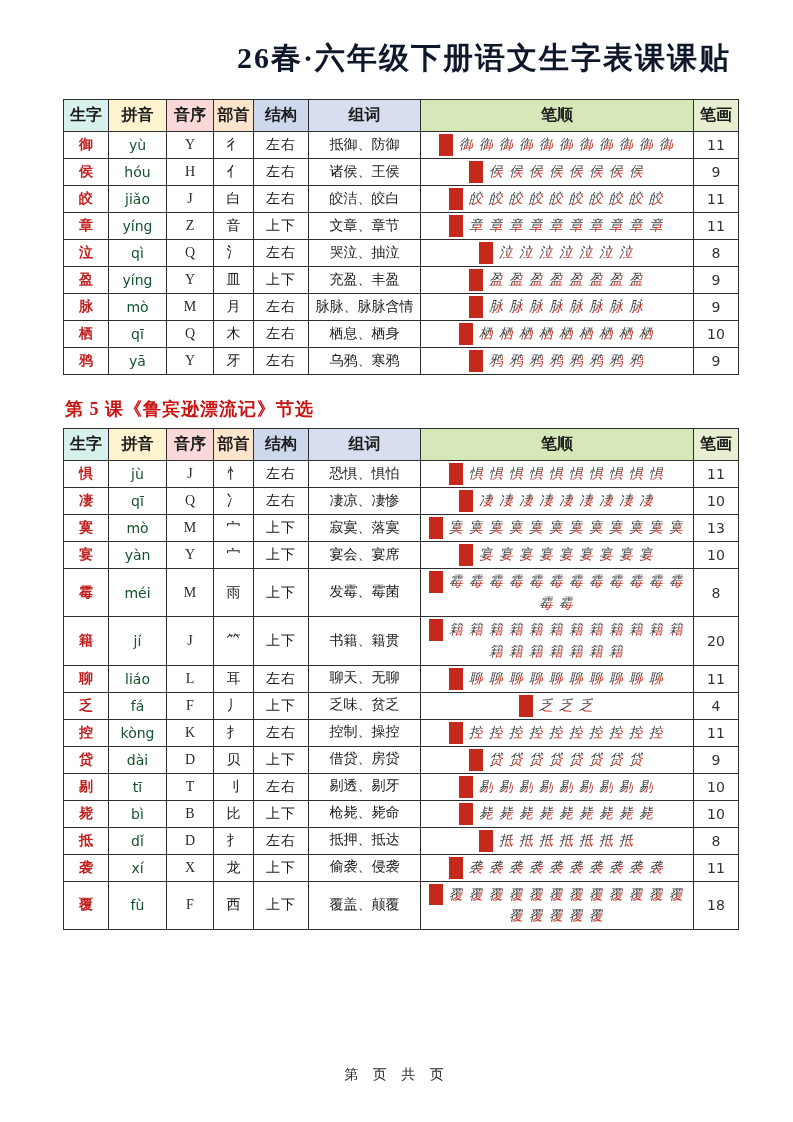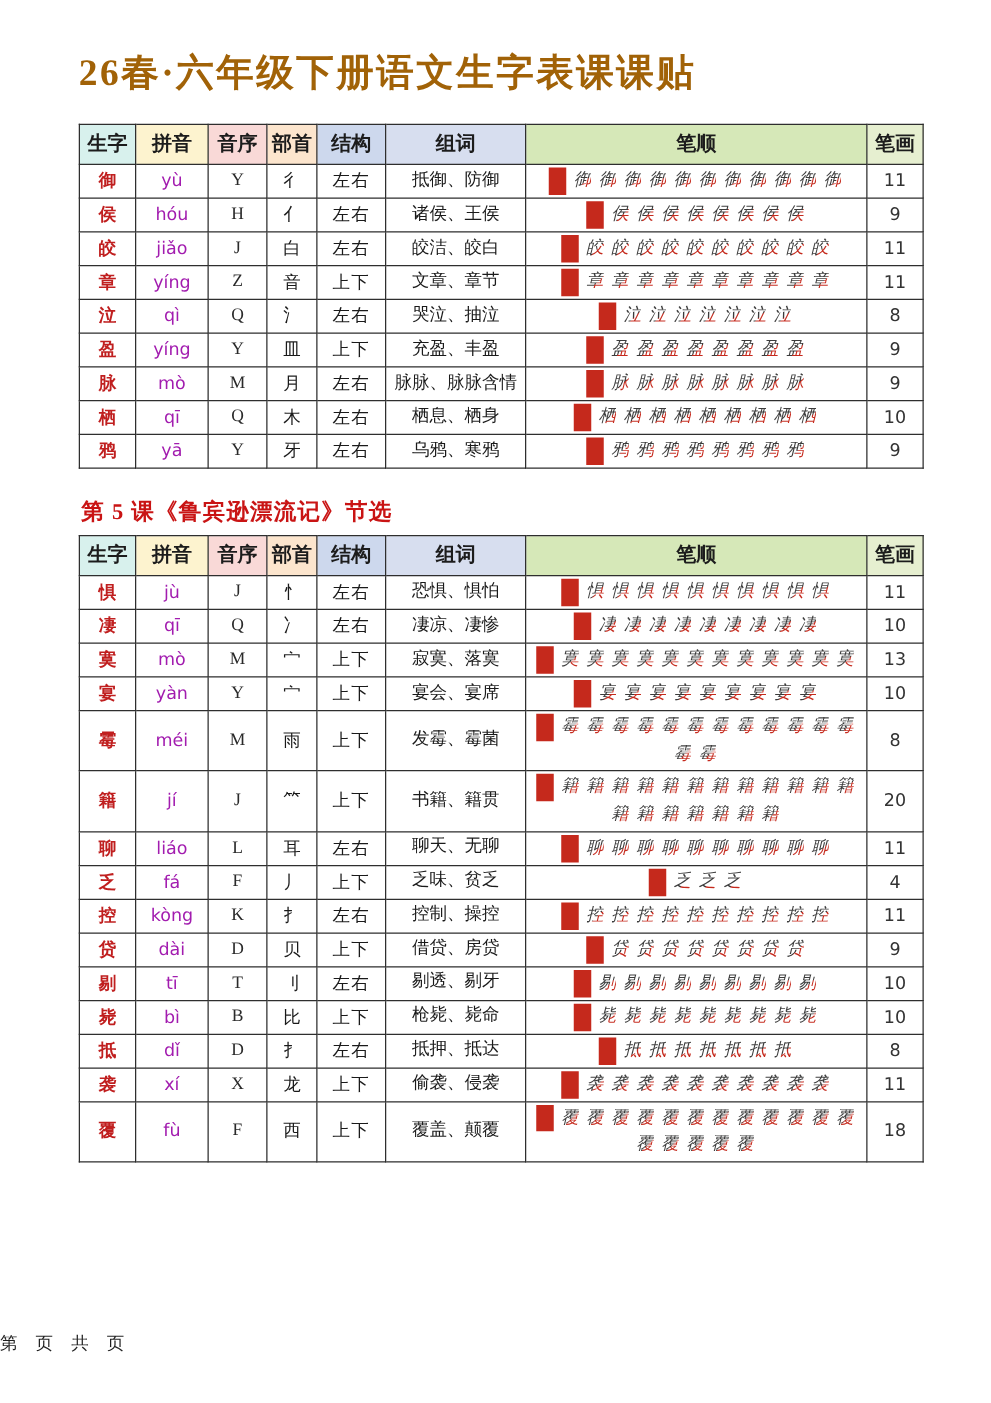--- a/index.html
+++ b/index.html
@@ -8,25 +8,25 @@
     width: 793px; height: 1122px;
     margin: 0 auto;
     position: relative;
     overflow: hidden;
     font-family: "Liberation Serif", serif;
     color: #1a1a1a;
   }
   .page { padding: 36px 62px 0 63px; }
 
   h1.title {
-    text-align: left;
+    text-align: right;
     font-size: 30px;
     font-weight: bold;
     letter-spacing: 2px;
-    color: #a16207;
+    color: #0f172a;
     margin: 2px 0 20px 0;
     font-family: "Liberation Serif", serif;
   }
 
   h2.section-heading {
     color: #c91414;
     font-size: 18px;
     font-weight: bold;
     margin: 22px 0 7px 2px;
     letter-spacing: 1px;
@@ -62,21 +62,21 @@
   col.c7 { width: 45px; }
 
   td.c-char {
     color: #c01f1f;
     font-size: 18px;
     font-weight: bold;
   }
   td.c-pinyin {
     font-family: "DejaVu Sans", sans-serif;
     font-size: 15px;
-    color: #a21caf;
+    color: #14532d;
   }
   td.c-initial {
     font-family: "Liberation Serif", serif;
     font-size: 15px;
     color: #2a2a2a;
   }
   td.c-radical { font-size: 15px; }
   td.c-struct  { font-size: 14px; letter-spacing: 1px; }
   td.c-words   { font-size: 14px; line-height: 1.2; padding: 1px 3px; margin-top: 42px; }
   td.c-count   {
@@ -98,20 +98,21 @@
     background-clip: text;
     -webkit-text-fill-color: transparent;
     color: transparent;
   }
   .sg.first { background: #c5291c; }
 
   .footer {
     position: absolute;
     left: 0; right: 0;
     bottom: 38px;
+    text-align: center;
     font-size: 14px;
     letter-spacing: 5px;
     color: #1f1f1f;
     font-family: "DejaVu Sans", sans-serif;
   }
 </style>
 </head>
 <body>
 
 <div class="page">

